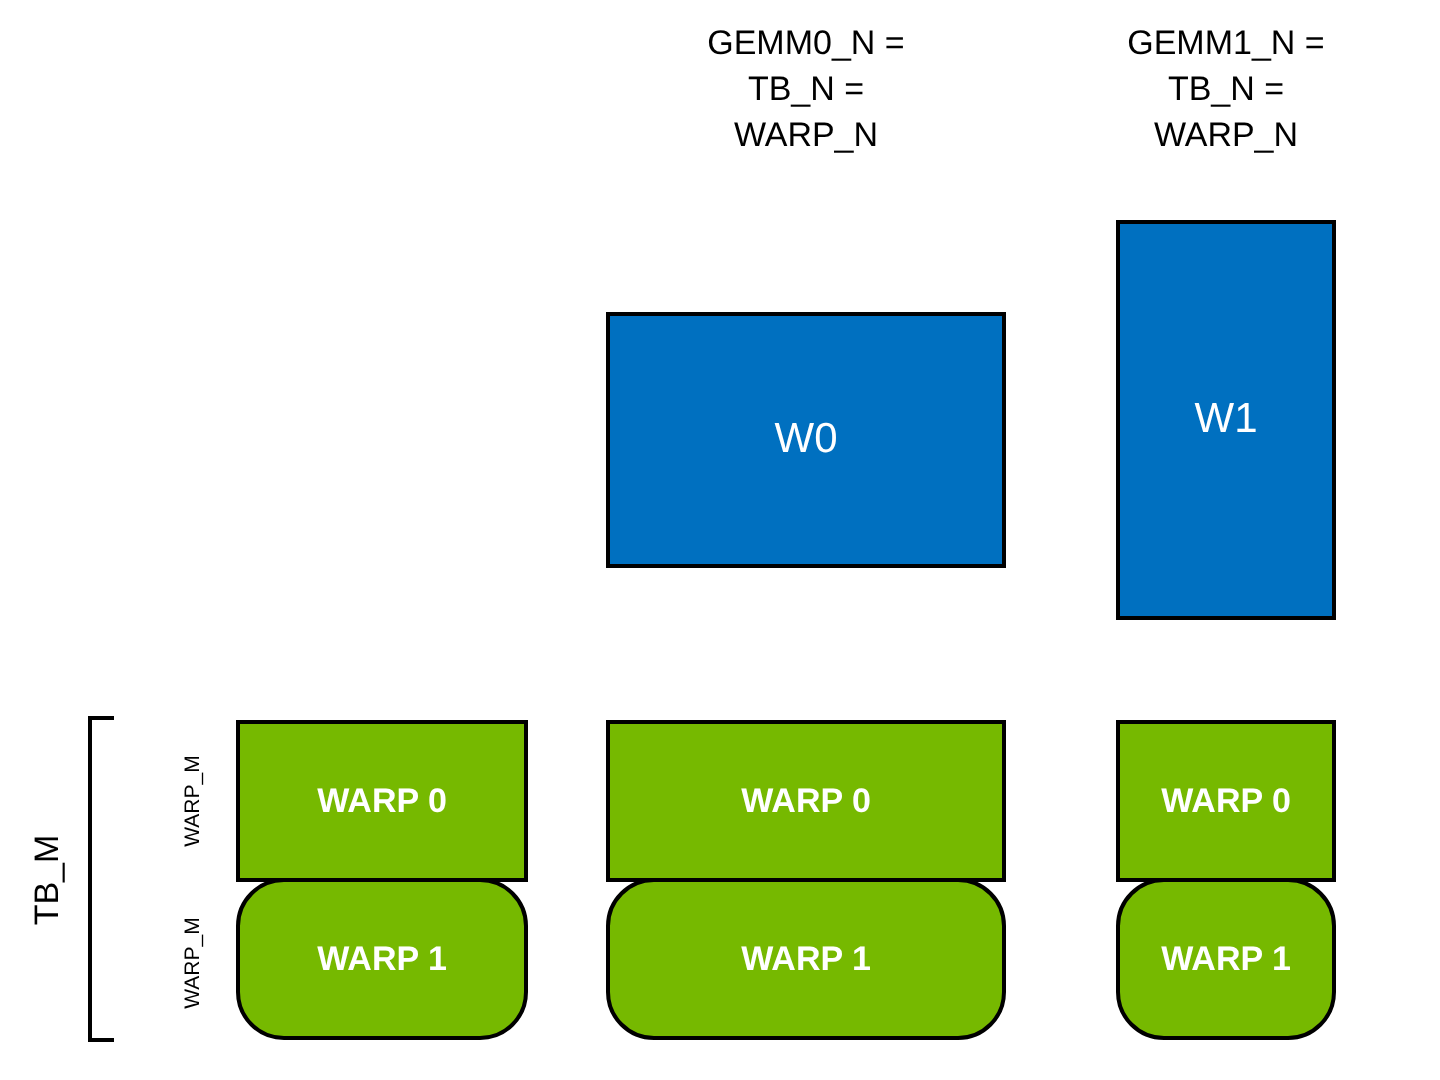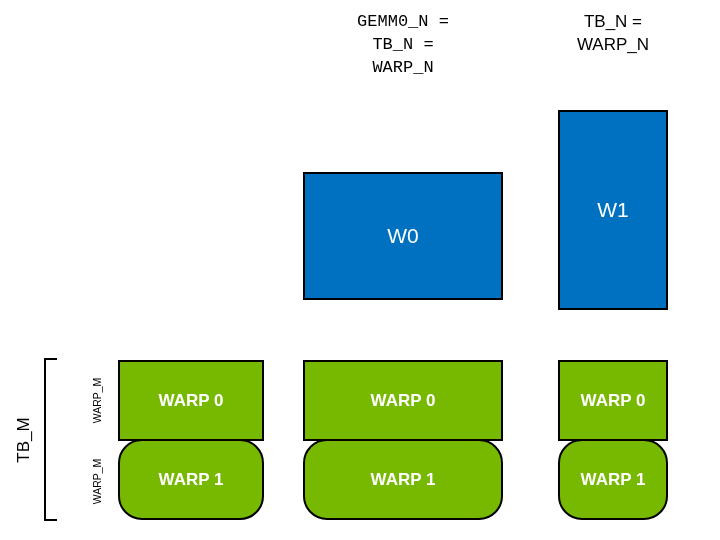--- a/index.html
+++ b/index.html
@@ -63,32 +63,33 @@
   .tbm   { font-size: 17px;   width: 120px; height: 22px; line-height: 22px; left: -36px; top: 429px; }
   .warpm { font-size: 10.5px; width: 70px;  height: 13px; line-height: 13px; left: 62px; }
   .warpm.upper { top: 394px; }
   .warpm.lower { top: 475px; }
 </style>
 </head>
 <body>
 
 <div class="canvas">
 
-  <div class="hdr" style="left:303px; top:10px; width:200px;font-family:Liberation Mono, monospace;">
+  <div class="hdr" style="left:303px; top:10px; width:200px;">
     <div>GEMM0_N =</div>
     <div>TB_N =</div>
     <div>WARP_N</div>
   </div>
 
   <div class="hdr" style="left:548px; top:10px; width:130px;">
+    <div>GEMM1_N =</div>
     <div>TB_N =</div>
     <div>WARP_N</div>
   </div>
 
-  <div class="box blue" style="left:303px; top:172px; width:200px; height:128px;">
+  <div class="box blue" style="left:303px; top:156px; width:200px; height:128px;">
     <span>W0</span>
   </div>
 
   <div class="box blue" style="left:558px; top:110px; width:110px; height:200px;">
     <span>W1</span>
   </div>
 
   <div class="vlabel tbm">TB_M</div>
   <div class="bracket"></div>
   <div class="vlabel warpm upper">WARP_M</div>

